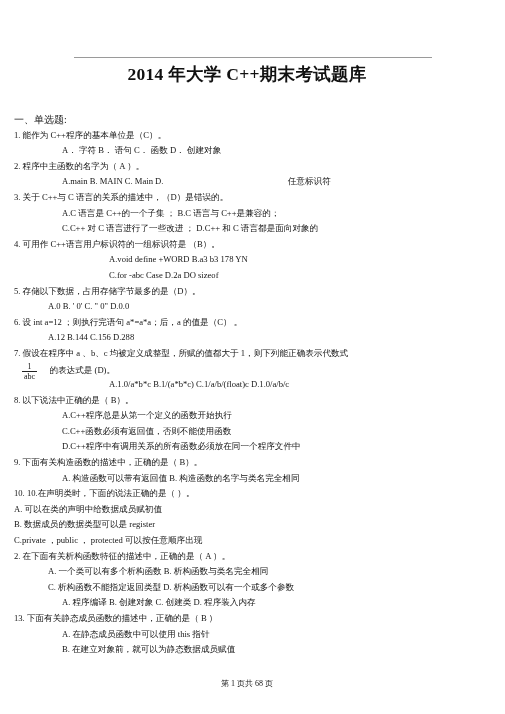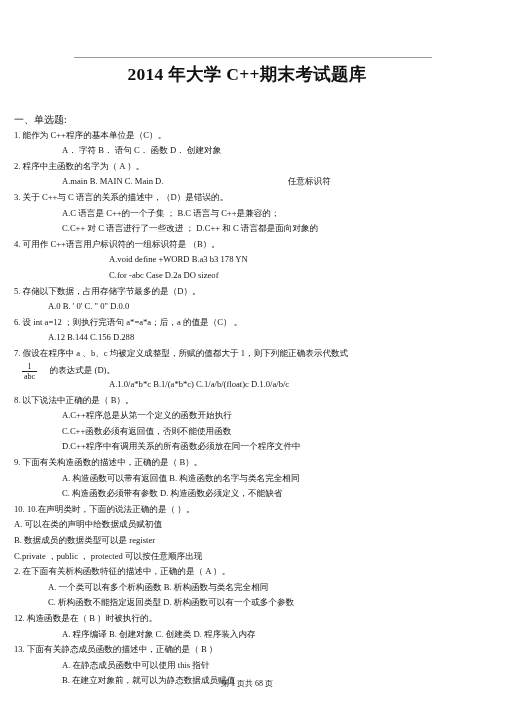--- a/index.html
+++ b/index.html
@@ -172,41 +172,36 @@
     </div>
     <div class="q-line ind-4">A.C++程序总是从第一个定义的函数开始执行</div>
     <div class="q-line ind-4">C.C++函数必须有返回值，否则不能使用函数</div>
     <div class="q-line ind-4">D.C++程序中有调用关系的所有函数必须放在同一个程序文件中</div>
 
     <div class="q-line ind-0">
       <span>9.</span>
       <span>下面有关构造函数的描述中，正确的是（   B）。</span>
     </div>
     <div class="q-line ind-4">A.      构造函数可以带有返回值       B.      构造函数的名字与类名完全相同</div>
-    <div class="q-line ind-4">C.      构造函数必须带有参数       D.      构造函数必须定义，不能缺省</div>
 
     <div class="q-line ind-0">
       <span>10.</span>
       <span>10.在声明类时，下面的说法正确的是（        ）。</span>
     </div>
     <div class="q-line ind-0">A. 可以在类的声明中给数据成员赋初值</div>
     <div class="q-line ind-0">B. 数据成员的数据类型可以是 register</div>
     <div class="q-line ind-0">C.private ，public ， protected 可以按任意顺序出现</div>
 
     <div class="q-line ind-0">
       <span>2.</span>
       <span>在下面有关析构函数特征的描述中，正确的是（     A ）。</span>
     </div>
     <div class="q-line ind-3">A.      一个类可以有多个析构函数    B.      析构函数与类名完全相同</div>
     <div class="q-line ind-3">C.      析构函数不能指定返回类型    D.      析构函数可以有一个或多个参数</div>
 
-    <div class="q-line ind-0">
-      <span>12.</span>
-      <span>构造函数是在（  B ）时被执行的。</span>
-    </div>
     <div class="q-line ind-4">A.      程序编译    B.      创建对象   C.      创建类    D.      程序装入内存</div>
 
     <div class="q-line ind-0">
       <span>13.</span>
       <span>下面有关静态成员函数的描述中，正确的是（     B   ）</span>
     </div>
     <div class="q-line ind-4">A.      在静态成员函数中可以使用 this  指针</div>
     <div class="q-line ind-4">B.      在建立对象前，就可以为静态数据成员赋值</div>
 
   </div>

